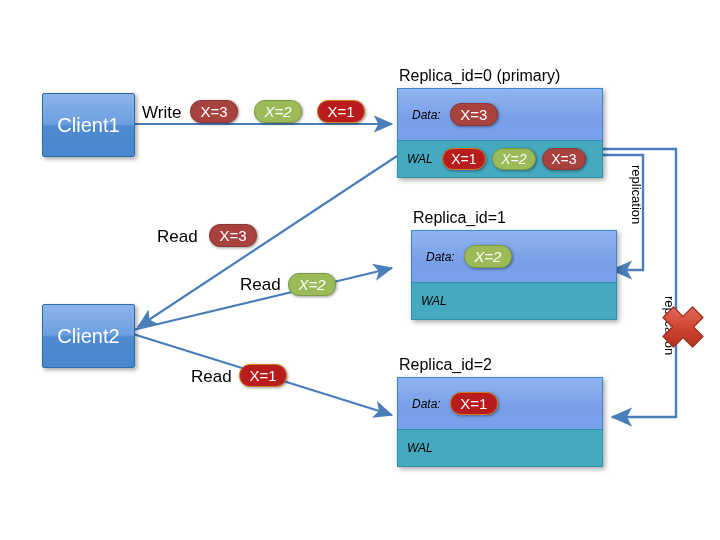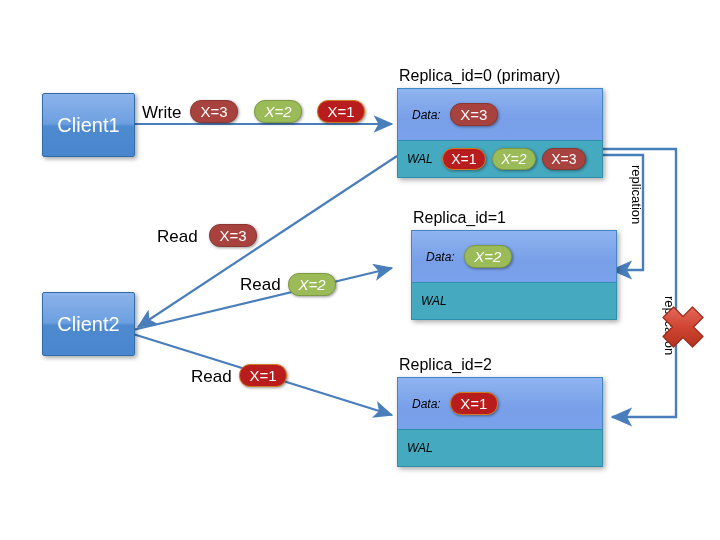--- a/index.html
+++ b/index.html
@@ -157,21 +157,21 @@
     <path d="M603,149 L676,149 L676,417 L612,417" fill="none" stroke="#4A7EBB" stroke-width="2.4" marker-end="url(#ah)"></path>
   </svg>
 
   <div class="rot-label" style="left:644px; top:165px;">replication</div>
   <div class="rot-label" style="left:677px; top:296px;">replication</div>
 
   <div class="client" style="left:42px; top:93px;">
     <span>Client1</span>
   </div>
 
-  <div class="client" style="left:42px; top:292px;">
+  <div class="client" style="left:42px; top:304px;">
     <span>Client2</span>
   </div>
 
   <div class="edge-label" style="left:142px; top:103px;">Write</div>
   <div class="float" style="left:190px; top:100px;">
     <span class="tag red">X=3</span>
   </div>
   <div class="float" style="left:254px; top:100px;">
     <span class="tag green">X=2</span>
   </div>

